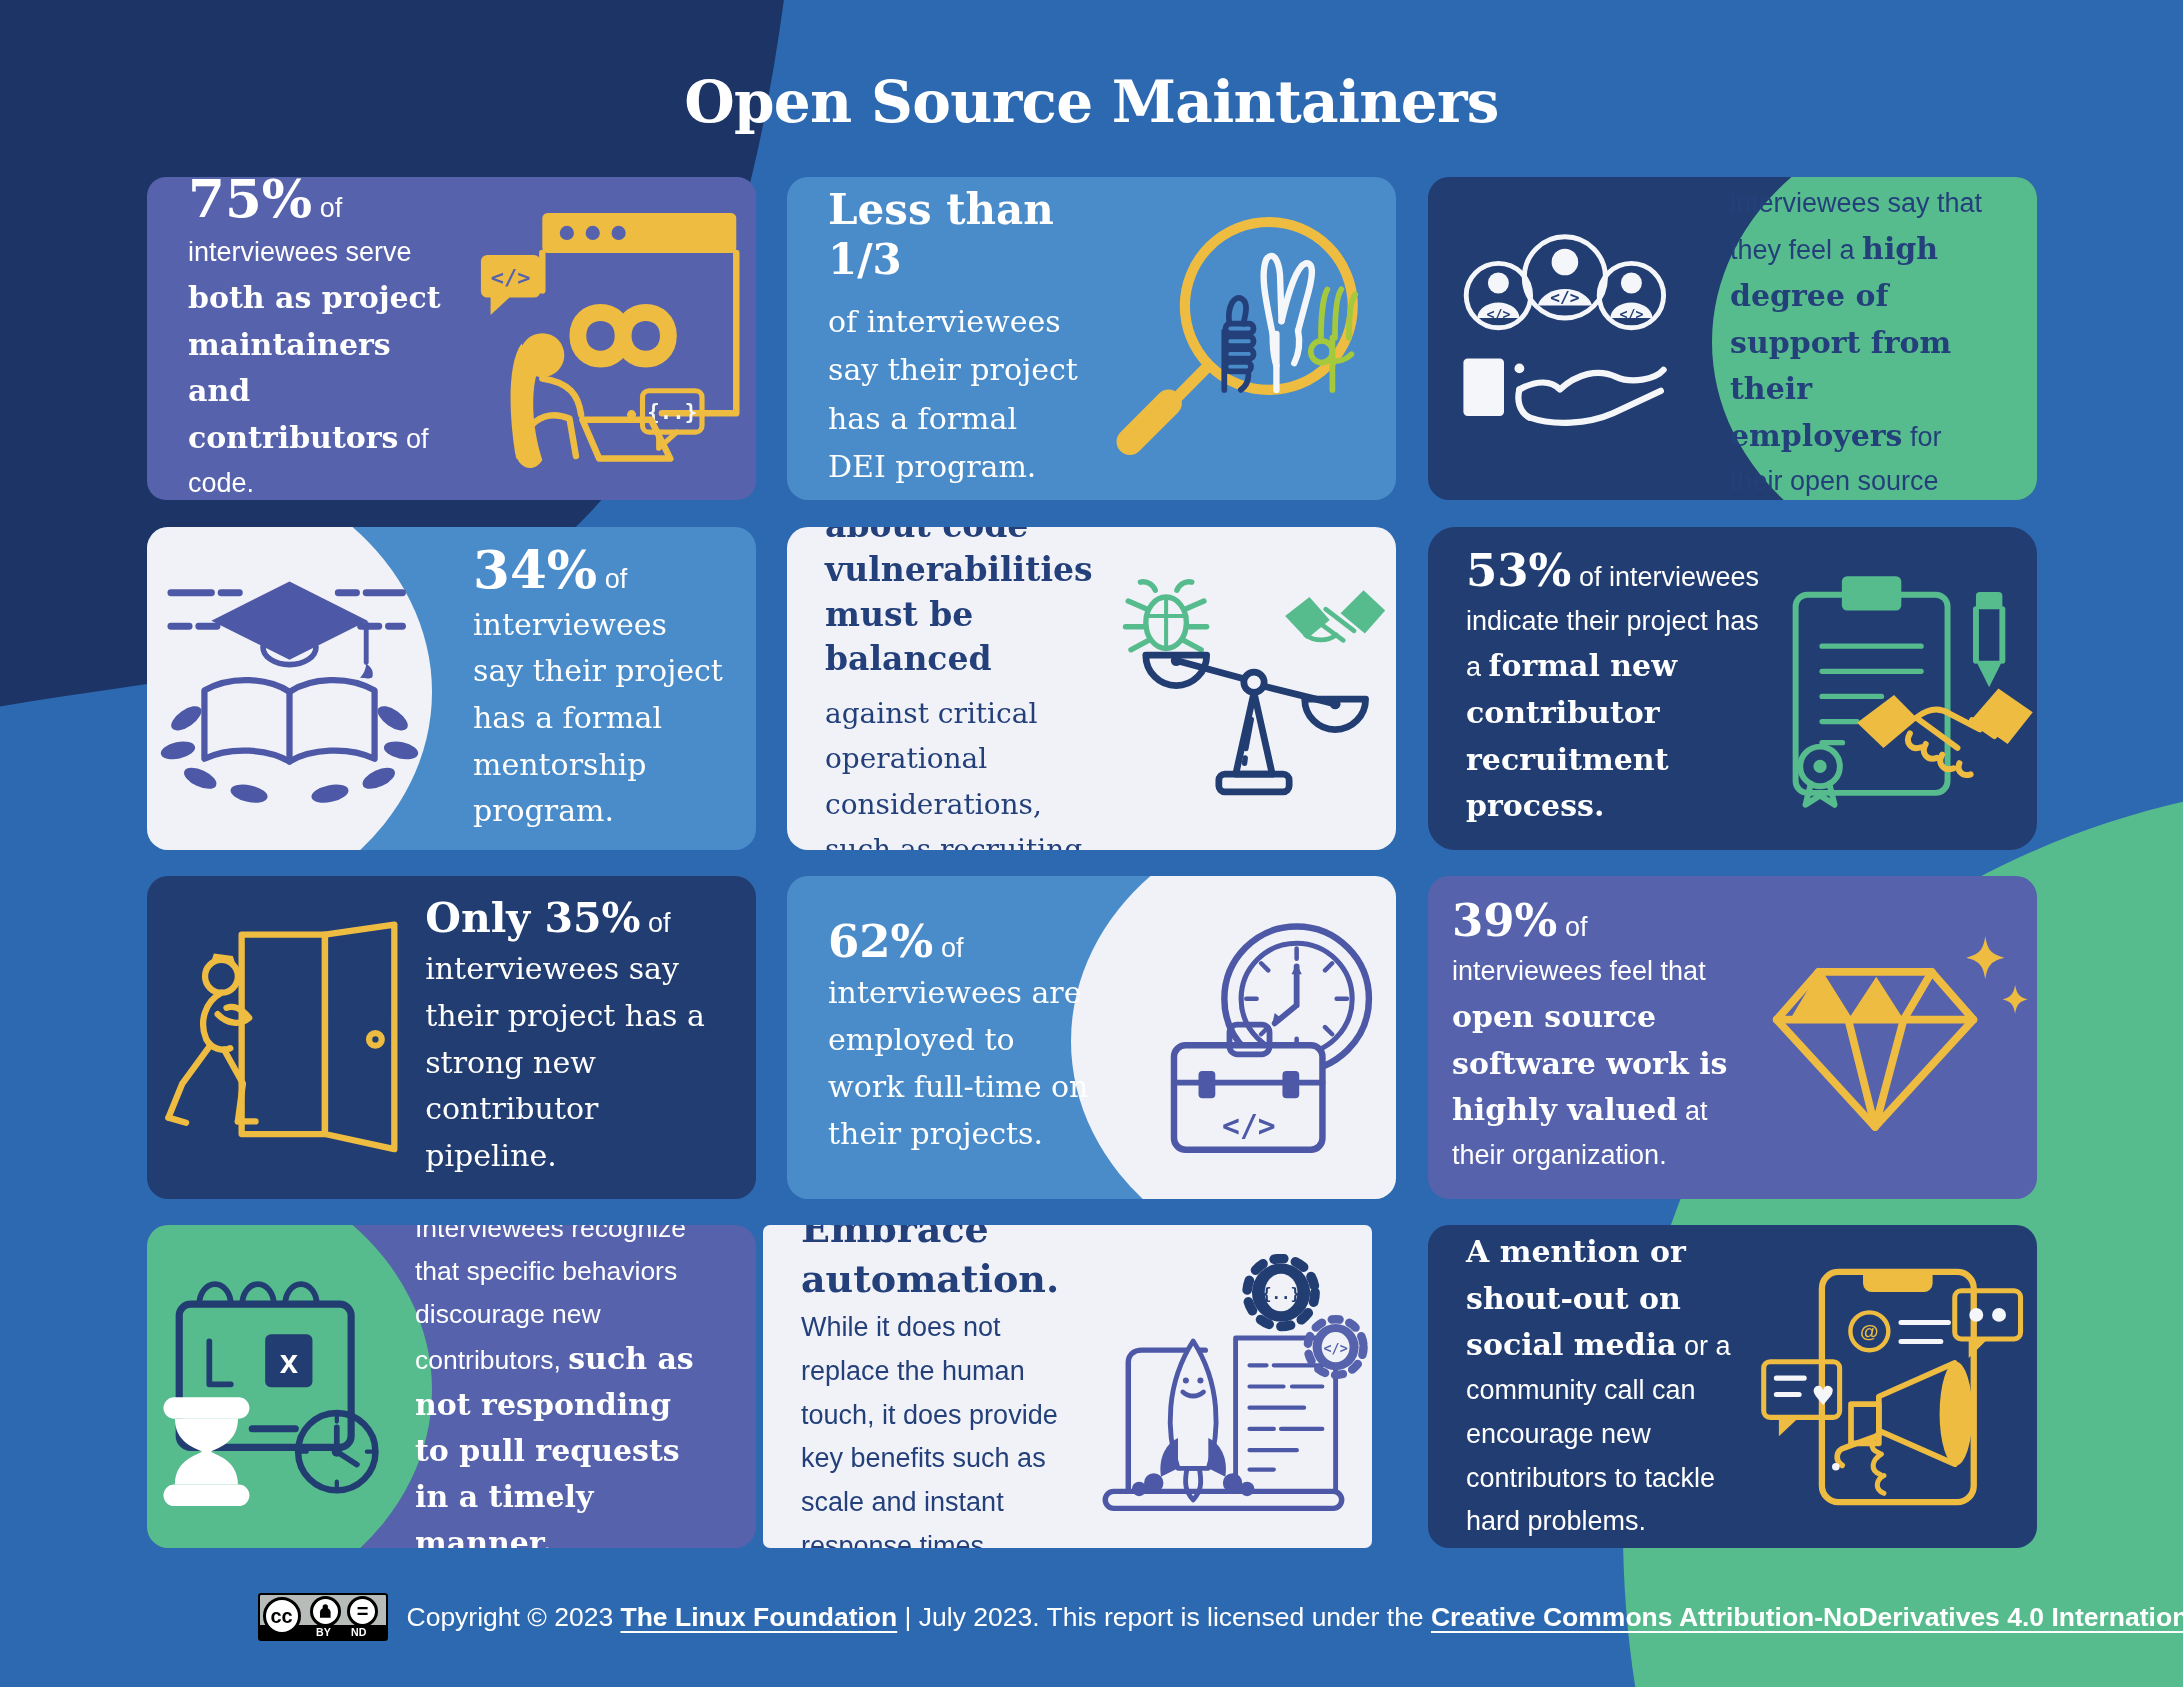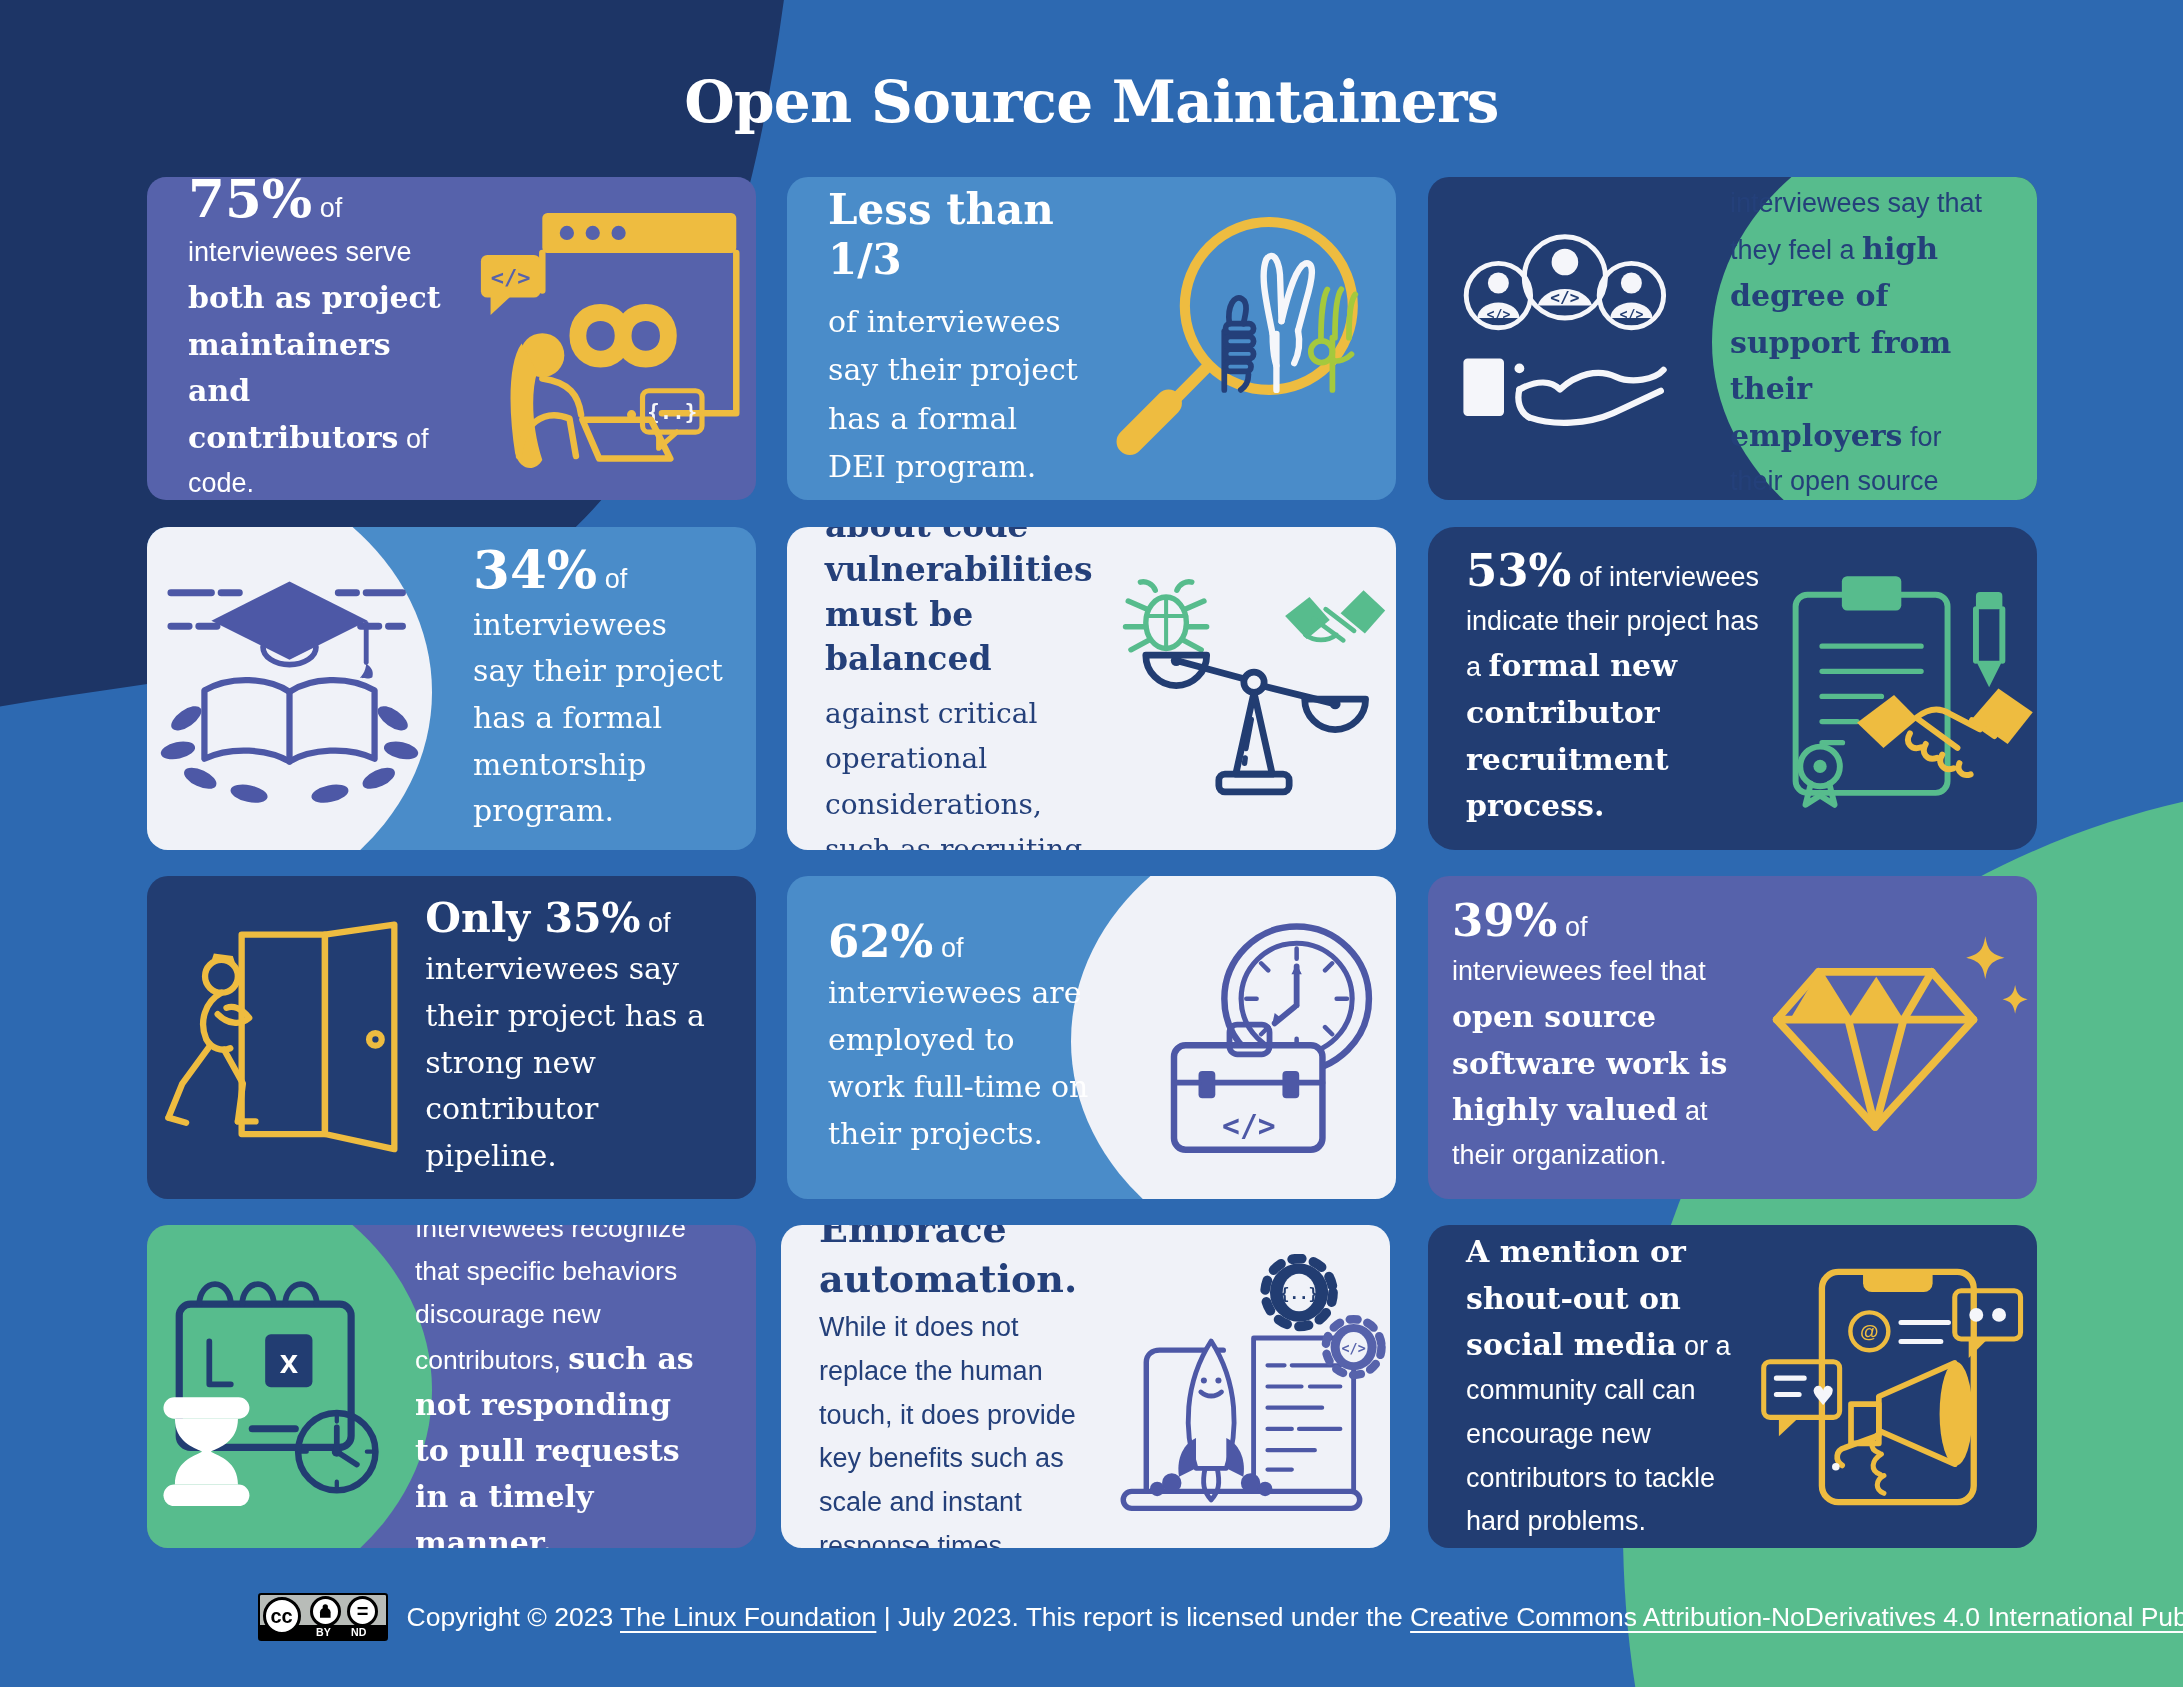--- a/index.html
+++ b/index.html
@@ -24,21 +24,21 @@
   .b{font:700 30px/1.5 "DejaVu Serif",serif;}
   .r{font:400 30px/1.55 "DejaVu Serif",serif;}
   .s{font:400 27px/1.55 "Liberation Sans",sans-serif;}
   .h2{display:block;font:700 42px/1.2 "DejaVu Serif",serif;margin-bottom:12px;}
   .h4{display:block;font:700 33px/1.35 "DejaVu Serif",serif;margin-bottom:9.3px;}
   .h3{font:700 38px/1.25 "DejaVu Serif",serif;}
   .art{flex:1;display:flex;align-items:center;justify-content:center;position:relative;z-index:2;}
   .c1{left:147px;top:177px;border-radius:19px;}  .c2{left:787px;top:177px;}  .c3{left:1428px;top:177px;}
   .c4{left:147px;top:527px;}  .c5{left:787px;top:527px;}  .c6{left:1428px;top:527px;border-radius:27px;}
   .c7{left:147px;top:876px;} .c8{left:787px;top:876px;} .c9{left:1428px;top:876px;}
-  .c10{left:147px;top:1225px;}.c11{left:781px;top:1225px;}.c12{left:1428px;top:1225px;}
+  .c10{left:147px;top:1225px;}.c11{left:763px;top:1225px;border-radius:7px;}.c12{left:1428px;top:1225px;}
   .c1 .tx{width:265px;margin-left:41px;}
   .c2 .tx{width:278px;margin-left:41px;font-size:30px;}
   .c3 .art{width:278px;flex:none;} .c3 .tx{width:258px;margin-left:24px;}
   .c4 .art{width:284px;flex:none;} .c4 .tx{width:251px;margin-left:42px;}
   .c5 .tx{width:344px;margin-left:38px;font-size:28px;}
   .c6 .tx{width:331px;margin-left:38px;}
   .c7 .art{width:265px;flex:none;} .c7 .tx{width:304px;margin-left:13.2px;}
   .c8 .tx{width:265px;margin-left:41px;}
   .c9 .tx{width:278px;margin-left:24px;}
   .c10 .art{width:265px;flex:none;} .c10 .tx{width:284px;margin-left:3px;font-size:26.5px;}
@@ -49,21 +49,21 @@
            border-radius:3.3px;flex:none;}
   .ccbar{position:absolute;left:0;right:0;bottom:0;height:14px;background:#000;}
   .ccc{position:absolute;border-radius:50%;background:#fff;border:3.3px solid #000;
        display:flex;align-items:center;justify-content:center;color:#000;}
   .ccc1{left:2.6px;top:2px;width:32px;height:32px;font:700 20px "Liberation Sans",sans-serif;}
   .ccc2{left:50px;top:0.7px;width:25px;height:25px;}
   .ccc3{left:87px;top:0.7px;width:25px;height:25px;font:700 20px "Liberation Sans",sans-serif;}
   .cclbl{position:absolute;bottom:0.7px;color:#fff;font:700 10.6px "Liberation Sans",sans-serif;}
   .ccby{left:56px;} .ccnd{left:91px;}
   .ftext{color:#ffffff;font:400 26.5px/1.3 "Liberation Sans",sans-serif;white-space:nowrap;}
-  .fb{font-weight:400;text-decoration:underline;text-underline-offset:4.6px;color:#ffffff;}
+  .fb{font-weight:700;text-decoration:underline;text-underline-offset:4.6px;color:#ffffff;}
   text{user-select:none;}
 </style>
 </head>
 <body>
 
 <div class="page">
 
   <svg class="bgsvg" width="2183" height="1687" viewBox="0 0 3300 2550">
     <path d="M0,0 L1185,0 C1128,420 1005,770 700,915 C505,1008 255,1025 0,1068 Z" fill="#1d3566"></path>
     <path d="M3300,1212 C3080,1262 2790,1392 2614,1665 C2468,1898 2424,2245 2472,2550 L3300,2550 Z" fill="#57bc8d"></path>

